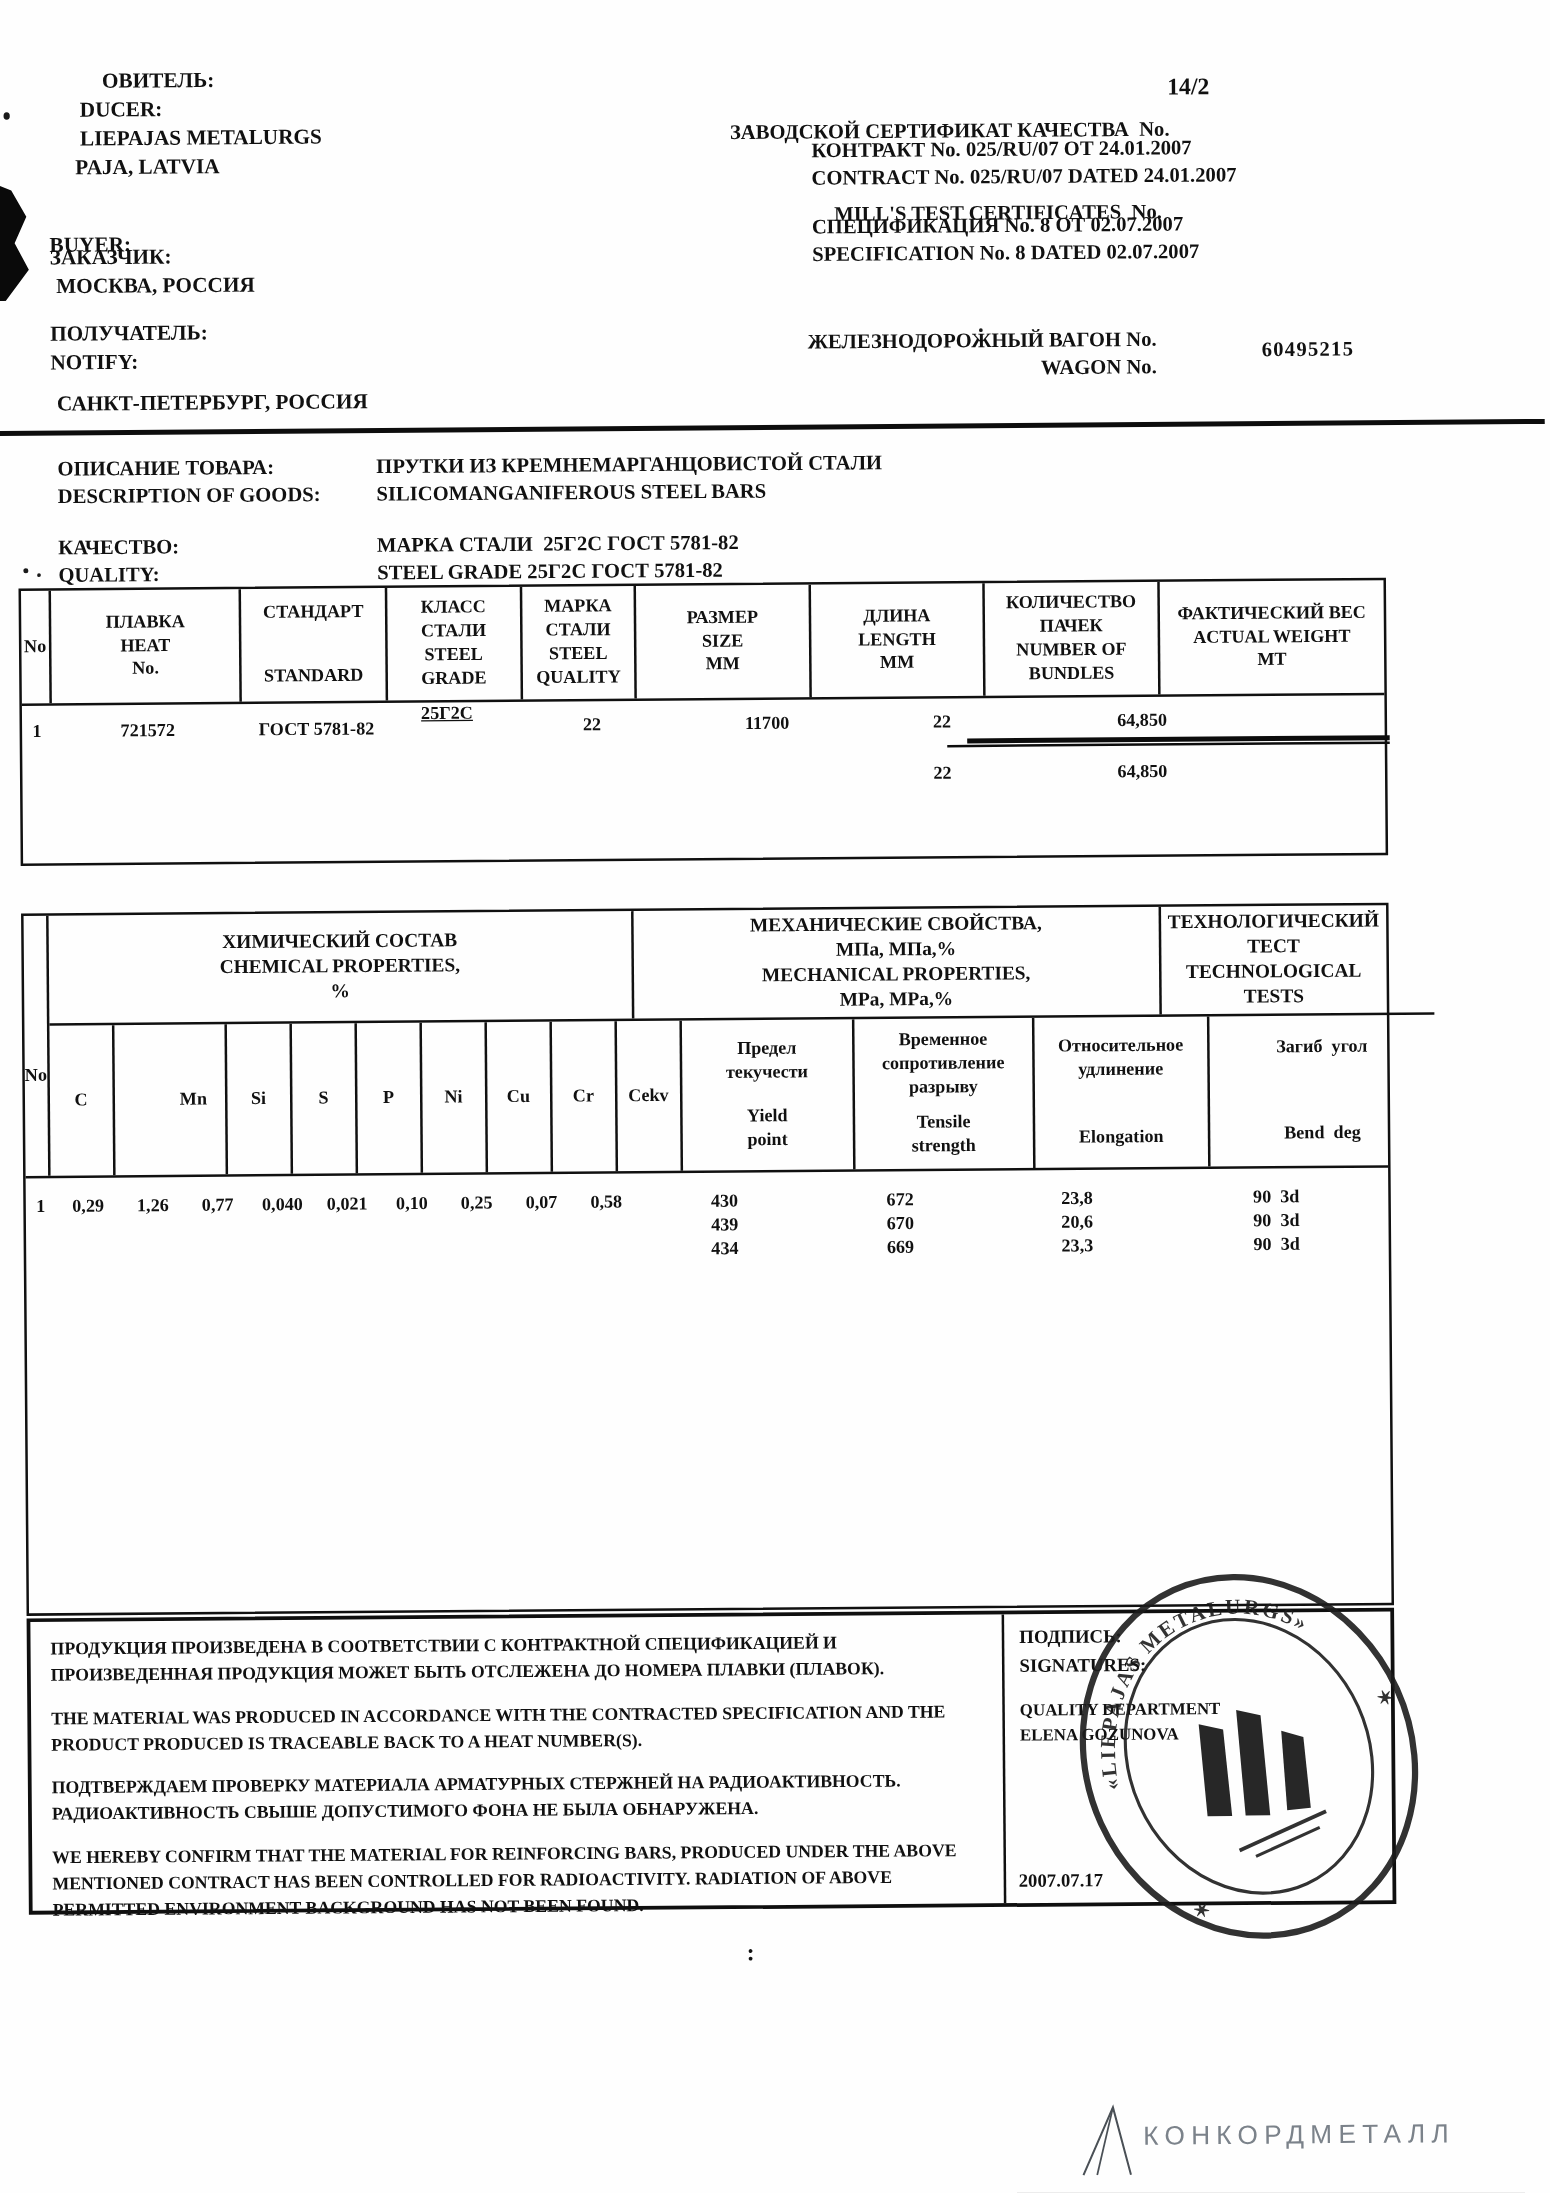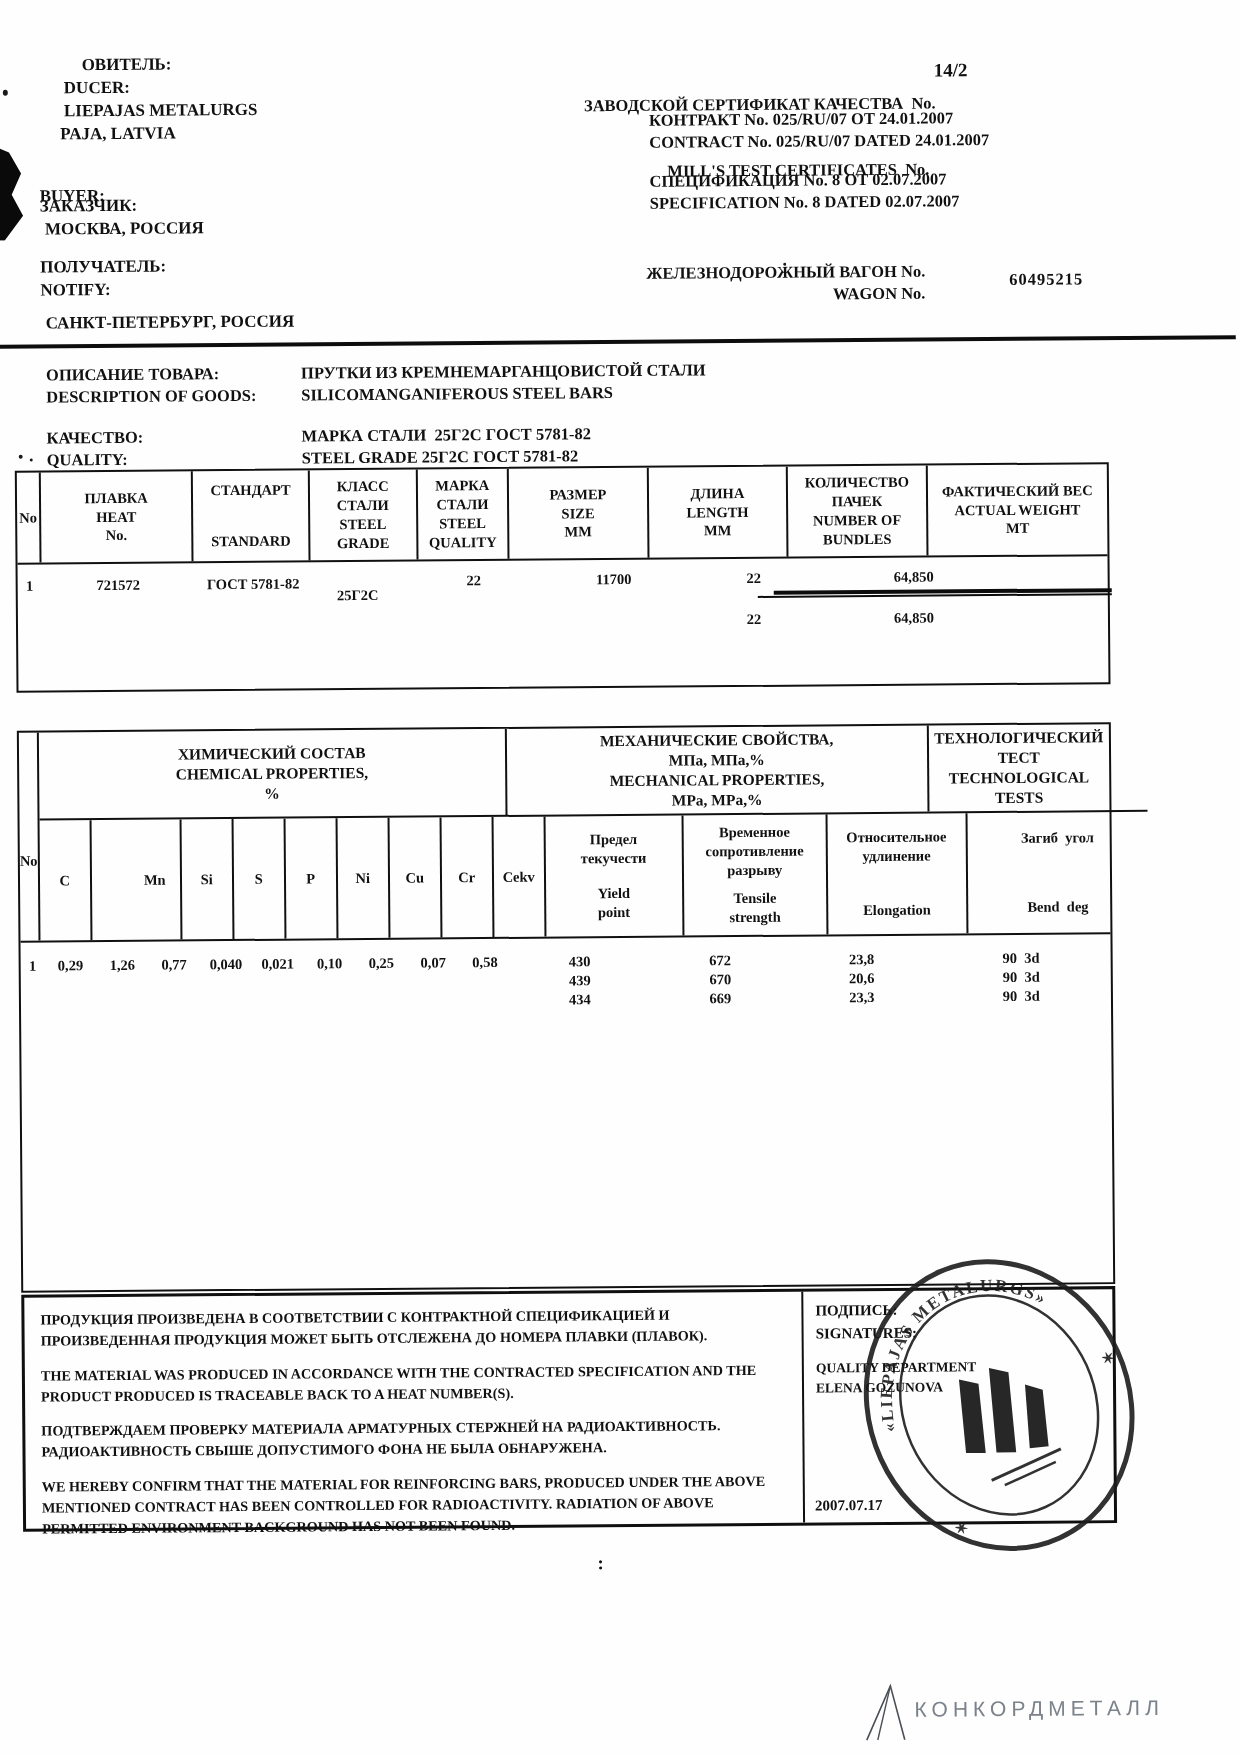--- a/index.html
+++ b/index.html
@@ -137,21 +137,21 @@
       <div class="c last" style="width:180px;">
         <span>ФАКТИЧЕСКИЙ ВЕС</span>
         <span>ACTUAL WEIGHT</span>
         <span>МТ</span>
       </div>
     </div>
     <div class="bodyrow" style="height:127px;">
       <div class="bc" style="width:24px;padding-top:12px;">1</div>
       <div class="bc" style="width:153px;padding-top:12px;">721572</div>
       <div class="bc" style="width:117px;padding-top:12px;">ГОСТ 5781-82</div>
-      <div class="bc" style="width:92px;padding-top:24px;">25Г2С</div>
+      <div class="bc" style="width:92px;padding-top:0;text-decoration:underline;">25Г2С</div>
       <div class="bc" style="width:140px;padding-top:10px;">22</div>
       <div class="bc" style="width:140px;padding-top:10px;">11700</div>
       <div class="bc" style="width:140px;">
         <span style="margin-top:10px;">22</span>
         <span style="margin-top:22px;">22</span>
       </div>
       <div class="bc" style="width:180px;">
         <span style="margin-top:10px;">64,850</span>
         <span style="margin-top:22px;">64,850</span>
       </div>

